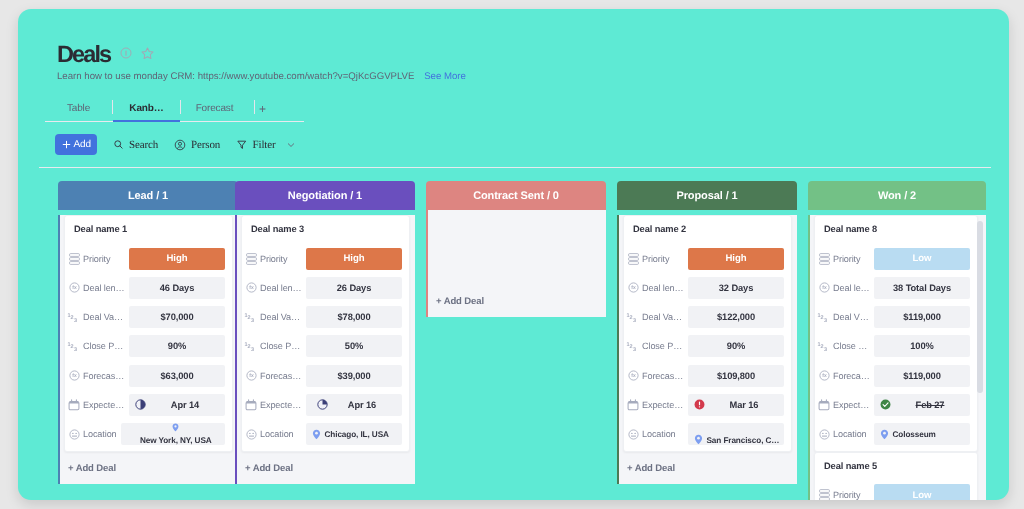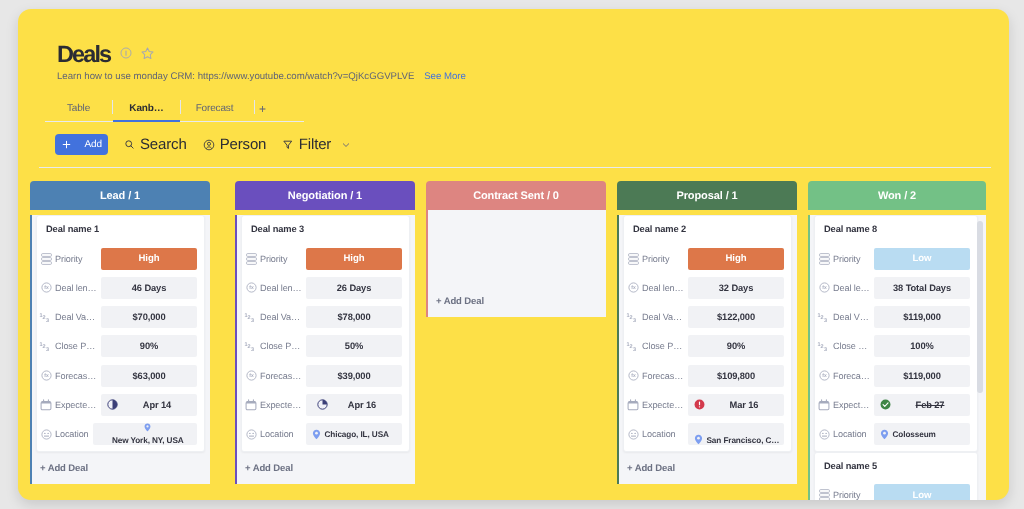--- a/index.html
+++ b/index.html
@@ -1,20 +1,20 @@
 <!DOCTYPE html>
 <html><head>
 <meta charset="utf-8">
 <title>Deals</title>
 <style>
   html,body{margin:0;padding:0;}
   body{width:1024px;height:509px;overflow:hidden;background:#e7e7e7;
        font-family:"Liberation Sans",sans-serif;
        -webkit-font-smoothing:antialiased;text-rendering:geometricPrecision;}
-  .page{position:absolute;left:18px;top:9px;width:991px;height:491px;background:#fde047;
+  .page{position:absolute;left:18px;top:9px;width:991px;height:491px;background:#5eead4;
         border-radius:13px;box-shadow:0 5px 13px rgba(0,0,0,0.13);overflow:hidden;}
 
   
   .hdr{position:absolute;left:39px;top:33px;}
   .title-row{display:flex;align-items:flex-end;gap:10px;}
   .title{font-size:23.5px;font-weight:700;color:#2b2c33;letter-spacing:-1.9px;line-height:24px;}
   .ico{display:inline-flex;align-items:center;justify-content:center;margin-bottom:7px;}
   .subtitle{position:absolute;left:39px;top:62px;font-size:9.65px;color:#5f6375;white-space:nowrap;}
   .see-more{color:#4272dd;margin-left:7px;}
 
@@ -23,23 +23,23 @@
         border-bottom:1px solid #e8eaef;display:flex;align-items:stretch;}
   .tab{position:relative;display:flex;align-items:center;justify-content:center;
        font-size:10px;color:#5f6375;padding:0;width:67px;letter-spacing:-0.15px;}
   .tab.active{color:#2b2c33;font-weight:700;}
   .tab.active:after{content:"";position:absolute;left:0;right:0;bottom:-1px;height:2.2px;background:#4272dd;}
   .tab-sep{width:1px;background:#e4e6ec;margin:4px 0 7px;}
   .tab-add{display:flex;align-items:center;justify-content:center;width:25px;font-size:12px;color:#5f6375;margin-left:-5px;}
 
   
   .toolbar{position:absolute;left:36.5px;top:125px;display:flex;align-items:center;}
-  .btn-add{display:flex;align-items:center;gap:13px;background:#4272dd;color:#fff;border-radius:4px;
+  .btn-add{display:flex;align-items:center;gap:2px;background:#4272dd;color:#fff;border-radius:4px;
            height:21px;padding:0 6px;font-size:10px;font-weight:400;letter-spacing:-0.1px;}
-  .tb-item{display:flex;align-items:center;gap:5px;color:#2b2c33;font-size:15px;margin-left:16px;letter-spacing:-0.15px;}
+  .tb-item{display:flex;align-items:center;gap:5px;color:#2b2c33;font-size:11px;margin-left:16px;letter-spacing:-0.15px;font-family:Liberation Serif, serif;}
   .chev{margin-left:4px;}
 
   .divider{position:absolute;left:21px;top:158px;width:952px;height:1px;background:#e8eaee;}
 
   
   .board{position:absolute;left:0;top:163px;width:991px;height:326px;}
   .col{position:absolute;top:9px;}
   .col-head{height:29px;border-radius:4px 4px 0 0;display:flex;align-items:center;
             justify-content:center;color:#fff;font-size:11px;font-weight:700;letter-spacing:-0.1px;}
   .col-body{position:relative;background:#f4f5f8;border-left-style:solid;border-left-width:2px;}
@@ -128,21 +128,21 @@
       <span data-name="filter-label">Filter</span>
       <svg class="chev" width="12" height="12" viewBox="0 0 20 20" fill="none" stroke="#676879" stroke-width="1.6" stroke-linecap="round" stroke-linejoin="round" data-name="chevron-down-icon">
         <path d="M5.5 8l4.5 4.4L14.5 8"></path>
       </svg>
     </div>
   </div>
 
   <div class="divider" data-name="toolbar-divider"></div>
 
   <div class="board" data-name="kanban-board">
-      <div class="col" data-name="kanban-column" style="left: 12px; width: 180px;">
+      <div class="col" data-name="kanban-column" style="left: 40px; width: 180px;">
         <div class="col-head" data-name="column-header" style="background: rgb(77, 129, 179);">Lead / 1</div>
         <div class="col-body" data-name="column-body" style="border-left-color: rgb(77, 129, 179); height: 269px;">
           <div class="card" data-name="deal-card">
             <div class="card-title" data-name="deal-card-title">Deal name 1</div>
             <div class="row" data-name="deal-field-row">
               <span class="row-ico" data-name="field-icon">
                 <svg width="11" height="12" viewBox="0 0 22 24" data-name="status-icon">
                   <rect x="1" y="1.2" width="20" height="5.6" rx="2.3" fill="none" stroke="#a6abbd" stroke-width="1.6"></rect>
                   <rect x="1" y="9.2" width="20" height="5.6" rx="2.3" fill="none" stroke="#a6abbd" stroke-width="1.6"></rect>
                   <rect x="1" y="17.2" width="20" height="5.6" rx="2.3" fill="none" stroke="#a6abbd" stroke-width="1.6"></rect>

